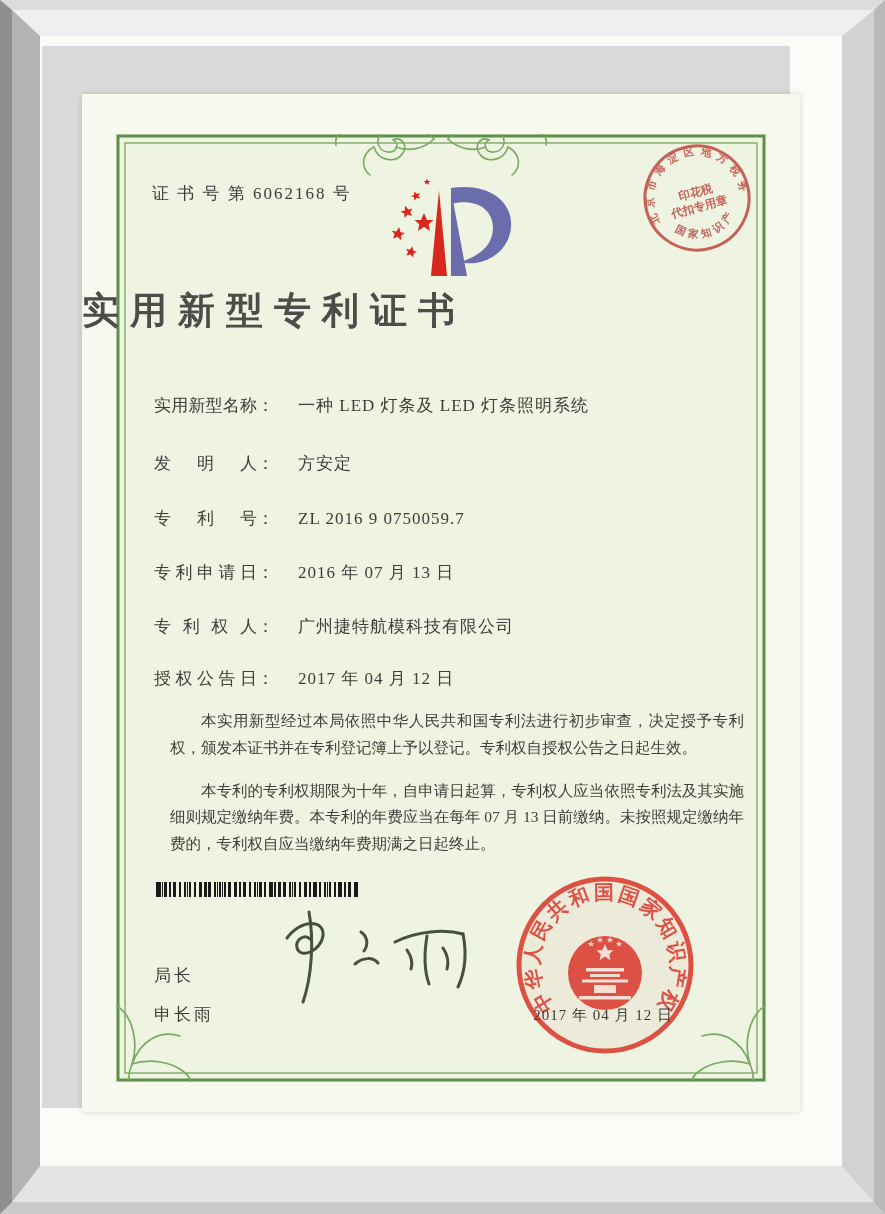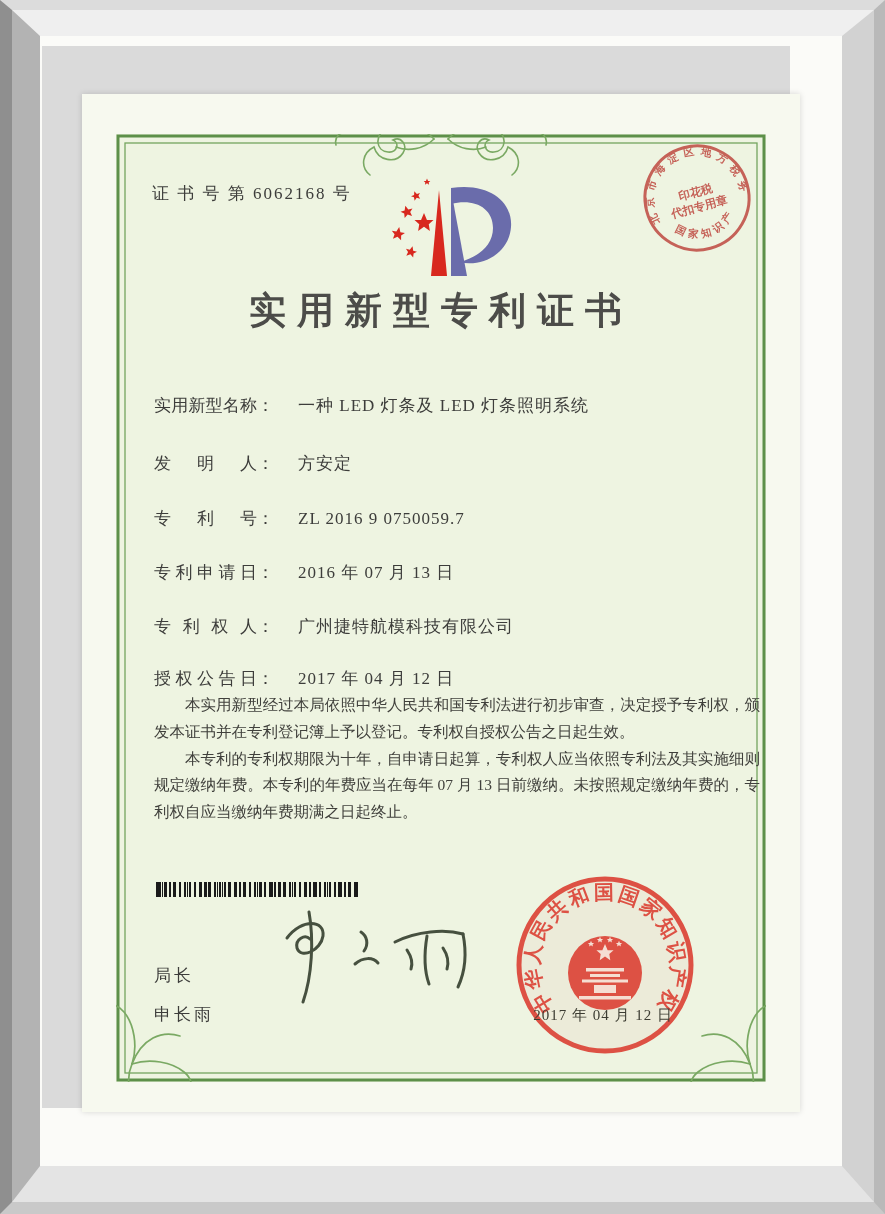--- a/index.html
+++ b/index.html
@@ -13,31 +13,31 @@
     background:#fbfbf8;}
   
   .band{position:absolute;left:42px;top:46px;width:748px;height:1062px;background:#dadada;}
   .paper{position:absolute;left:82px;top:94px;width:718px;height:1018px;background:#f7f9ef;
     box-shadow:0 0 6px rgba(0,0,0,.15);}
   .tint{position:absolute;left:34px;top:40px;width:650px;height:948px;background:#eef4e1;}
   .border-svg{position:absolute;left:34px;top:40px;width:650px;height:948px;}
 
   .cert-number{position:absolute;left:70px;top:88px;font-size:17px;color:#3d3d3b;letter-spacing:2px;}
   .logo{position:absolute;left:285px;top:80px;width:150px;height:110px;}
-  .title{position:absolute;left:0;top:192px;width:100%;text-align:center;font-size:37px;
+  .title{position:absolute;left:0;top:192px;width:100%;text-align:left;font-size:37px;
     font-weight:bold;color:#4c4c49;letter-spacing:11px;}
 
   .field-row{position:absolute;left:72px;font-size:17px;color:#3d3d3b;white-space:nowrap;}
   .flabel{display:inline-block;width:103px;text-align:justify;text-align-last:justify;}
   .fsep{display:inline-block;margin-right:4px;}
   .fvalue{letter-spacing:1px;margin-left:20px;}
 
   .paras{position:absolute;left:72px;top:598px;width:606px;font-size:15.5px;color:#40403c;
     line-height:1.73;text-align:justify;}
-  .paras p{margin:0;text-indent:2em;}
+  .paras p{margin:16px;text-indent:2em;}
 
   .barcode{position:absolute;left:74px;top:788px;width:196px;height:15px;
     border-left:3px solid #1a1a1a;border-right:3px solid #1a1a1a;
     background-image:
       repeating-linear-gradient(90deg,#1a1a1a 0 2px,transparent 2px 5px),
       repeating-linear-gradient(90deg,#1a1a1a 0 1px,transparent 1px 7px),
       repeating-linear-gradient(90deg,transparent 0 3px,#1a1a1a 3px 4px,transparent 4px 11px);}
 
   .director-title{position:absolute;left:72px;top:870px;font-size:17px;color:#3d3d3b;letter-spacing:3px;font-family:Liberation Serif, serif;}
   .director-name{position:absolute;left:72px;top:881px;font-size:17px;color:#3d3d3b;letter-spacing:3px;margin-top:28px;}

